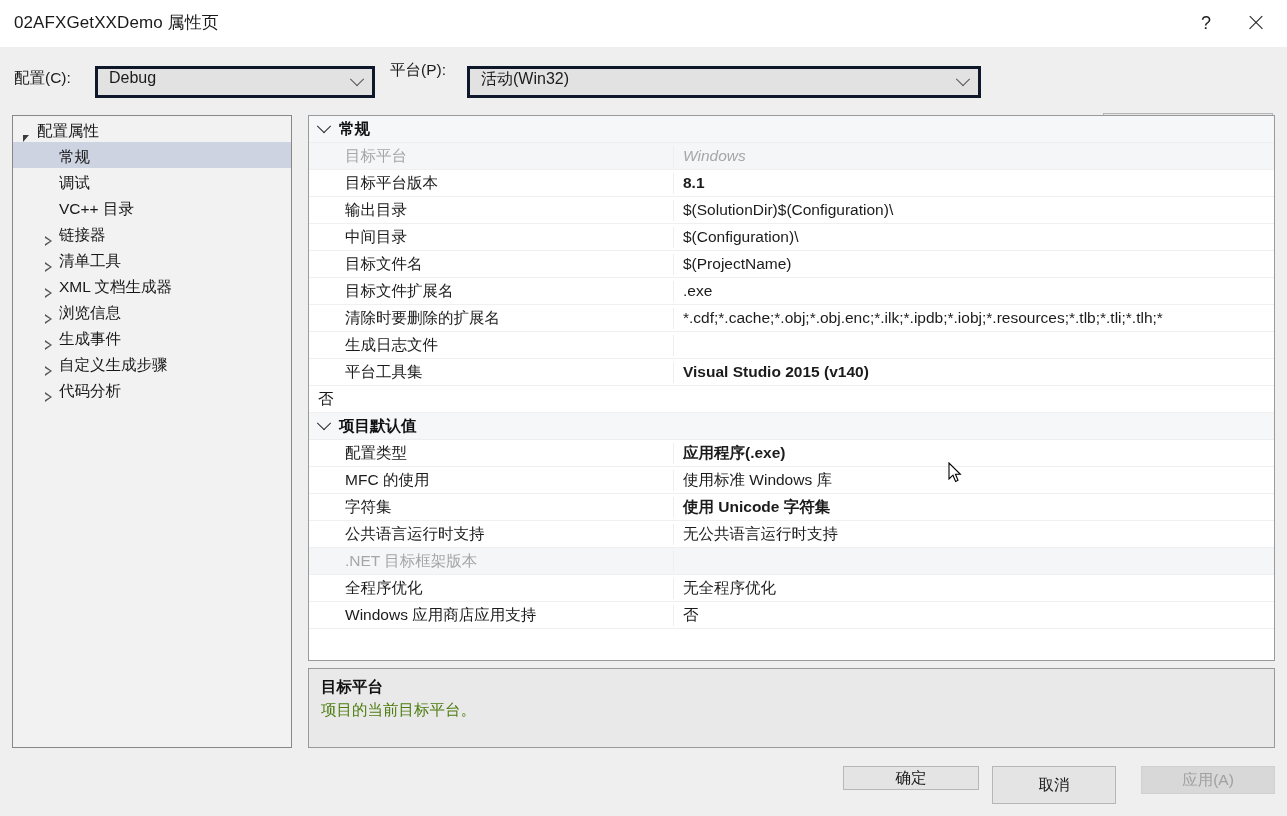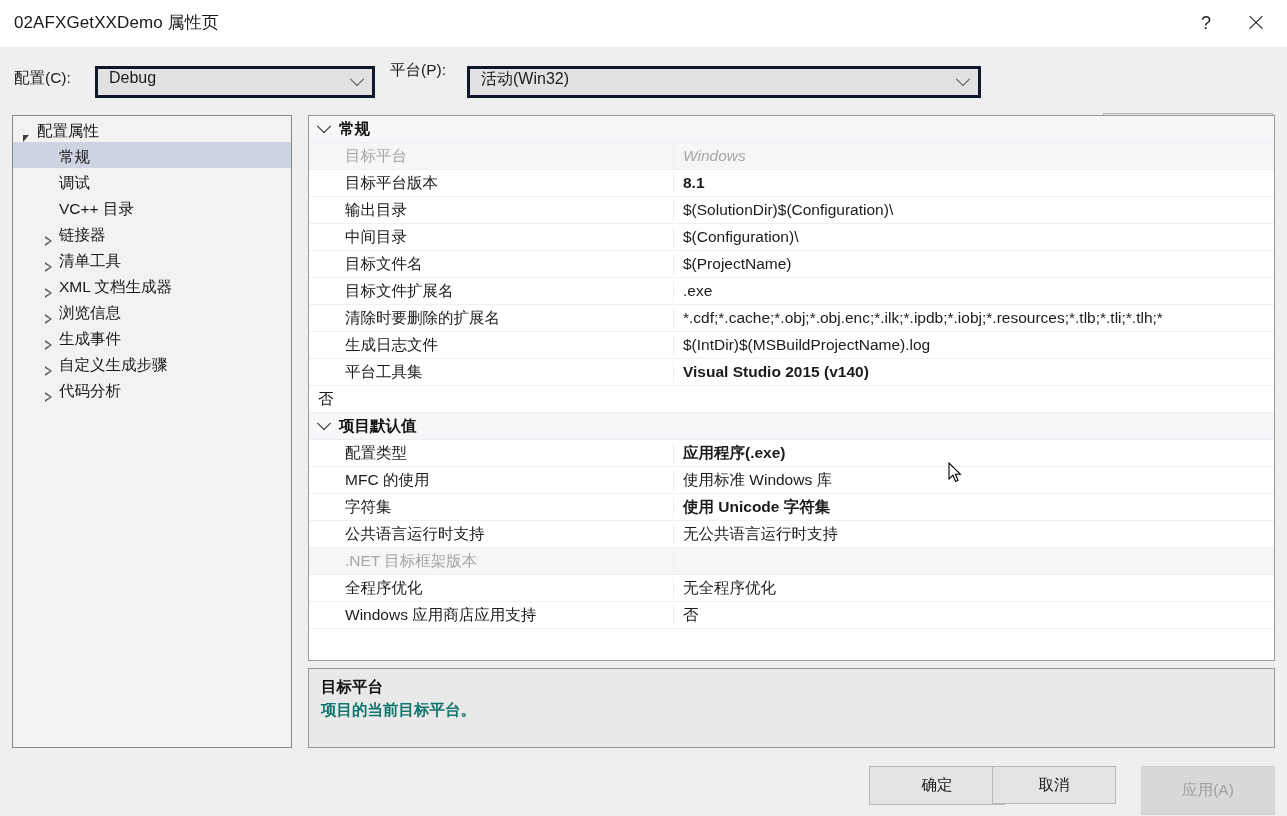--- a/index.html
+++ b/index.html
@@ -293,29 +293,28 @@
   }
   .desc-title {
     font-size: 15.5px;
     font-weight: bold;
     color: #111;
     margin-bottom: 2px;
     white-space: nowrap;
   }
   .desc-body {
     font-size: 15.5px;
-    color: #0f766e;
-    white-space: nowrap;
-    font-weight: bold;
-  }
-
-  
-  .btn-ok     { position: absolute; left: 869px; top: 766px; width: 136px; height: 39px; }
+    color: #4d7c0f;
+    white-space: nowrap;
+  }
+
+  
+  .btn-ok     { position: absolute; left: 843px; top: 766px; width: 136px; height: 24px; }
   .btn-cancel { position: absolute; left: 992px; top: 766px; width: 124px; height: 38px; }
-  .btn-apply  { position: absolute; left: 1141px; top: 766px; width: 134px; height: 49px; }
+  .btn-apply  { position: absolute; left: 1141px; top: 766px; width: 134px; height: 28px; }
 
   
   .cursor {
     position: absolute;
     left: 948px; top: 462px;
     width: 14px; height: 21px;
     pointer-events: none;
   }
 </style>
 </head>
@@ -447,21 +446,20 @@
       <div class="prop-row">
         <div class="prop-name">目标文件扩展名</div>
         <div class="prop-val">.exe</div>
       </div>
       <div class="prop-row">
         <div class="prop-name">清除时要删除的扩展名</div>
         <div class="prop-val">*.cdf;*.cache;*.obj;*.obj.enc;*.ilk;*.ipdb;*.iobj;*.resources;*.tlb;*.tli;*.tlh;*</div>
       </div>
       <div class="prop-row">
         <div class="prop-name">生成日志文件</div>
-        <div class="prop-val">$(IntDir)$(MSBuildProjectName).log</div>
       </div>
       <div class="prop-row">
         <div class="prop-name">平台工具集</div>
         <div class="prop-val bold">Visual Studio 2015 (v140)</div>
       </div>
       <div class="prop-row">
         <div class="prop-val">否</div>
       </div>
       <div class="sec-header">
         <span class="sec-caret">

